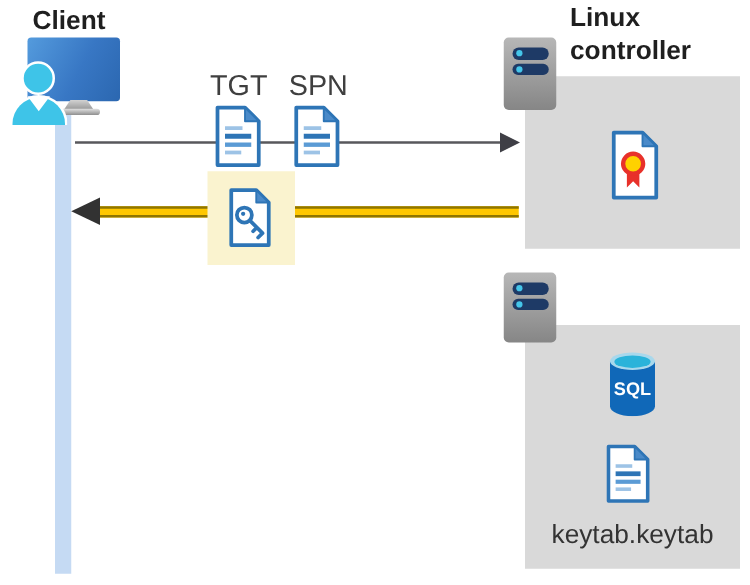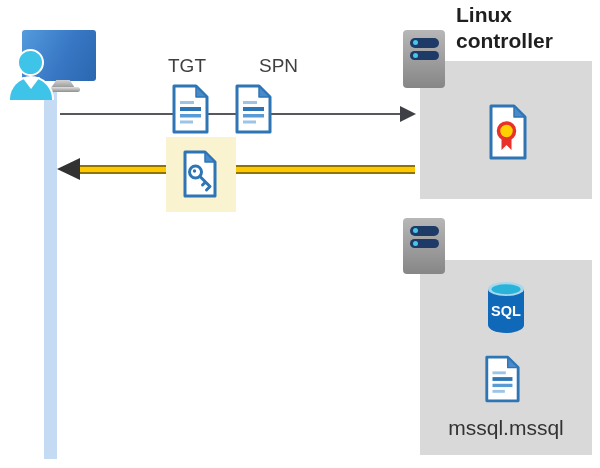--- a/index.html
+++ b/index.html
@@ -1,21 +1,21 @@
 <!DOCTYPE html>
 <html><head>
 <meta charset="utf-8">
 <style>
   html,body{margin:0;padding:0;background:#fff;}
   .canvas{position:relative;width:600px;height:468px;background:#fff;overflow:hidden;
           font-family:"Liberation Sans",sans-serif;}
   .abs{position:absolute;}
   
   .h-bold{font-weight:bold;font-size:21px;color:#1f1f1f;line-height:26px;}
-  .sub{font-size:19px;color:#3f3f3f;text-align:left;}
+  .sub{font-size:23px;color:#3f3f3f;text-align:right;}
   .file{font-size:21px;color:#333;text-align:center;}
   
   .graybox{background:#d9d9d9;}
   .bluebar{background:#c5daf3;}
   .hl{background:#faf3cf;}
   
   .gline{background:#58585c;height:2px;}
   .tri-right{width:0;height:0;border-top:8px solid transparent;border-bottom:8px solid transparent;
              border-left:16px solid #3f3f46;}
   .gold-shaft{height:9px;background:#ffc700;border-top:2px solid #8f7500;border-bottom:2px solid #8f7500;
@@ -48,21 +48,21 @@
 
   <div class="abs gline" style="left:60px;top:113px;width:343px;"></div>
   <div class="abs tri-right" style="left:400px;top:106px;"></div>
 
   <div class="abs gold-shaft" style="left:78px;top:165px;width:337px;"></div>
   <div class="abs tri-left" style="left:57px;top:158px;"></div>
 
   <div class="abs hl" style="left:166px;top:137px;width:70px;height:75px;"></div>
 
   <div class="abs sub" style="left:168px;top:55px;width:44px;">TGT</div>
-  <div class="abs sub" style="left:231px;top:55px;width:44px;margin-left:28px;">SPN</div>
+  <div class="abs sub" style="left:231px;top:55px;width:44px;">SPN</div>
 
   <svg class="abs" style="left:170px;top:84px;" width="40" height="50" viewBox="0 0 40 50">
     <path d="M4 2 H26 L37 13 V48 H4 Z" fill="#fff" stroke="#2e75b6" stroke-width="3" stroke-linejoin="round"></path>
     <path d="M26 2 L37 13 H26 Z" fill="#4a8ac9" stroke="#2e75b6" stroke-width="1.5" stroke-linejoin="round"></path>
     <rect x="10" y="17" width="14" height="3" fill="#9dc3e6"></rect>
     <rect x="10" y="23" width="21" height="4" fill="#2e75b6"></rect>
     <rect x="10" y="30" width="21" height="3.5" fill="#5b9bd5"></rect>
     <rect x="10" y="36.5" width="13" height="3" fill="#9dc3e6"></rect>
   </svg>
 
@@ -76,20 +76,21 @@
   </svg>
 
   <svg class="abs" style="left:181px;top:150px;" width="38" height="48" viewBox="0 0 38 48">
     <path d="M4 2 H24 L34 12 V46 H4 Z" fill="#fff" stroke="#2e75b6" stroke-width="3" stroke-linejoin="round"></path>
     <path d="M24 2 L34 12 H24 Z" fill="#4a8ac9" stroke="#2e75b6" stroke-width="1.5" stroke-linejoin="round"></path>
     <circle cx="14.5" cy="22" r="6" fill="none" stroke="#2e75b6" stroke-width="3"></circle>
     <circle cx="13.5" cy="21" r="1.7" fill="#2e75b6"></circle>
     <path d="M19 26.5 L29 36.5 M24.5 32 L21.5 35 M29 36.5 L25.5 40" fill="none" stroke="#2e75b6" stroke-width="3" stroke-linecap="round"></path>
   </svg>
 
+  <div class="abs h-bold" style="left:26px;top:4px;">Client</div>
   <div class="abs" style="left:0;top:0;">
     <div class="abs monitor" style="left:22px;top:30px;width:74px;height:51px;"></div>
     <div class="abs stand" style="left:51px;top:80px;width:24px;height:8px;"></div>
     <div class="abs mbase" style="left:46px;top:87px;width:34px;height:5px;"></div>
     <div class="abs p-body" style="left:8px;top:76px;width:46px;height:24px;"></div>
     <div class="abs p-collar" style="left:22px;top:77px;"></div>
     <div class="abs p-head" style="left:17px;top:49px;width:27px;height:27px;"></div>
   </div>
 
   <div class="abs h-bold" style="left:456px;top:2px;width:145px;">Linux controller</div>
@@ -127,15 +128,15 @@
 
   <svg class="abs" style="left:483px;top:355px;" width="38" height="48" viewBox="0 0 40 50">
     <path d="M4 2 H26 L37 13 V48 H4 Z" fill="#fff" stroke="#2e75b6" stroke-width="3" stroke-linejoin="round"></path>
     <path d="M26 2 L37 13 H26 Z" fill="#4a8ac9" stroke="#2e75b6" stroke-width="1.5" stroke-linejoin="round"></path>
     <rect x="10" y="17" width="14" height="3" fill="#9dc3e6"></rect>
     <rect x="10" y="23" width="21" height="4" fill="#2e75b6"></rect>
     <rect x="10" y="30" width="21" height="3.5" fill="#5b9bd5"></rect>
     <rect x="10" y="36.5" width="13" height="3" fill="#9dc3e6"></rect>
   </svg>
 
-  <div class="abs file" style="left:420px;top:416px;width:172px;">mssql.mssql</div>
+  <div class="abs file" style="left:420px;top:416px;width:172px;">keytab.keytab</div>
 
 </div>
 
 </body></html>

